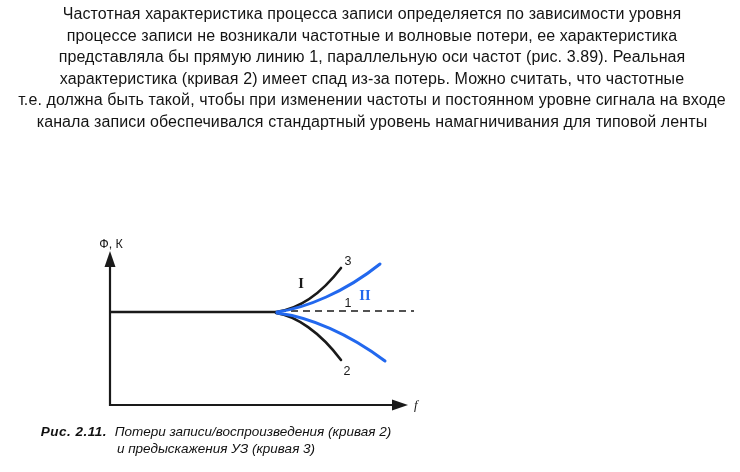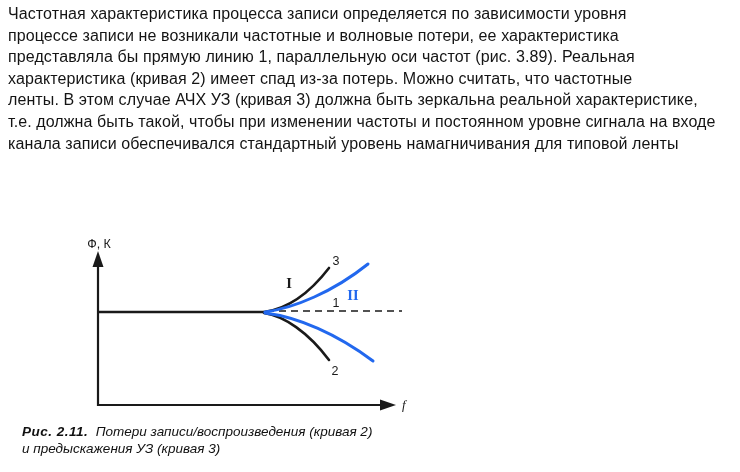--- a/index.html
+++ b/index.html
@@ -20,24 +20,25 @@
     left: 8px;
     top: 3px;
     width: 728px;
     font-size: 16px;
     line-height: 21.6px;
     letter-spacing: 0.1px;
     color: #141414;
   }
   .para .line {
     white-space: nowrap;
+    text-align: center;
   }
   .figure-wrap {
     position: absolute;
-    left: 0;
+    left: 12px;
     top: 222px;
     width: 420px;
     height: 200px;
     padding-left: 36px;
   }
   .axis-text {
     font-family: "Liberation Sans", sans-serif;
     font-size: 12.5px;
     fill: #1a1a1a;
   }
@@ -55,41 +56,40 @@
     font-family: "Liberation Serif", serif;
     font-style: italic;
     font-size: 13px;
     fill: #1a1a1a;
   }
   .caption {
     position: absolute;
     left: 22px;
     top: 423px;
     width: 388px;
-    text-align: left;
+    text-align: center;
     font-family: "Liberation Sans", sans-serif;
     font-style: italic;
     font-size: 13.5px;
     line-height: 17px;
     color: #111111;
   }
   .caption .cap-prefix {
     font-weight: bold;
     letter-spacing: 0.5px;
   }
 </style>
 </head>
 <body>
 
 <div class="para">
   <div class="line">Частотная характеристика процесса записи определяется по зависимости уровня</div>
   <div class="line">процессе записи не возникали частотные и волновые потери, ее характеристика</div>
   <div class="line">представляла бы прямую линию 1, параллельную оси частот (рис. 3.89). Реальная</div>
   <div class="line">характеристика (кривая 2) имеет спад из-за потерь. Можно считать, что частотные</div>
-  <div class="line">ленты. В этом случае АЧХ УЗ (кривая 3) должна быть зеркальна реальной характеристике,</div>
   <div class="line">т.е. должна быть такой, чтобы при изменении частоты и постоянном уровне сигнала на входе</div>
   <div class="line">канала записи обеспечивался стандартный уровень намагничивания для типовой ленты</div>
 </div>
 
 <div class="figure-wrap">
   <svg width="420" height="200" viewBox="0 0 420 200">
 
     <line x1="62" y1="37" x2="62" y2="184" stroke="#1a1a1a" stroke-width="2.2"></line>
     <polygon points="62,29 56.5,45 67.5,45" fill="#1a1a1a"></polygon>
     <text x="63" y="26" text-anchor="middle" class="axis-text">Ф, К</text>

